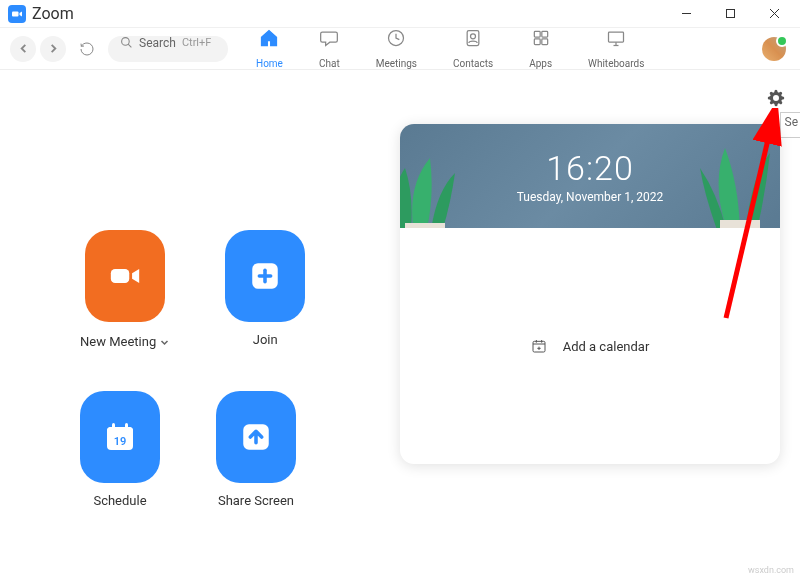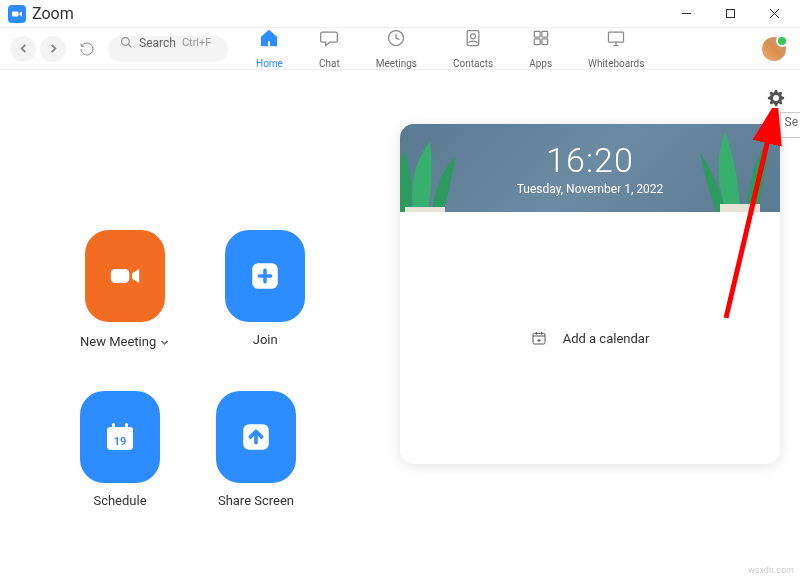--- a/index.html
+++ b/index.html
@@ -51,21 +51,21 @@
   .tile-icon { width: 80px; height: 92px; border-radius: 24px; display: flex; align-items: center; justify-content: center; }
   .tile-icon.orange { background: #F26D21; }
   .tile-icon.blue { background: #2D8CFF; }
   .tile-icon svg { width: 34px; height: 34px; }
   .tile-label-row { display:flex; align-items:center; gap:4px;}
   .tile-label { font-size: 13px; color: #333; }
   .tile-chevron svg { width:9px; height:9px; stroke:#666; fill:none; stroke-width:2;}
   
   
   .calendar-card { position:absolute; left:400px; top:124px; width: 380px; height: 340px; border-radius: 14px; box-shadow: 0 2px 14px rgba(0,0,0,0.12); overflow: hidden; display: flex; flex-direction: column; background:#fff;}
-  .card-banner { height: 88px; background: linear-gradient(135deg, #5a7a92 0%, #6b8ba3 50%, #5a7a92 100%); position: relative; display: flex; flex-direction: column; align-items: center; justify-content: center; color: #fff; overflow:hidden;}
+  .card-banner { height: 104px; background: linear-gradient(135deg, #5a7a92 0%, #6b8ba3 50%, #5a7a92 100%); position: relative; display: flex; flex-direction: column; align-items: center; justify-content: center; color: #fff; overflow:hidden;}
   .banner-time { font-size: 34px; font-weight: 300; letter-spacing: 1px;}
   .banner-date { font-size: 12px; margin-top: 2px; }
   .plant { position:absolute; bottom:-10px; }
   .plant.left { left:-20px; }
   .plant.right { right:-10px; }
   .plant svg { display:block; }
   .card-body { flex: 1; display: flex; align-items: center; justify-content: center; gap: 8px; cursor: pointer; }
   .card-body svg { width: 16px; height: 16px; stroke: #555; fill: none; stroke-width: 1.5; }
   .add-cal-label { font-size: 13px; color: #333; margin-left: 8px; }
   

